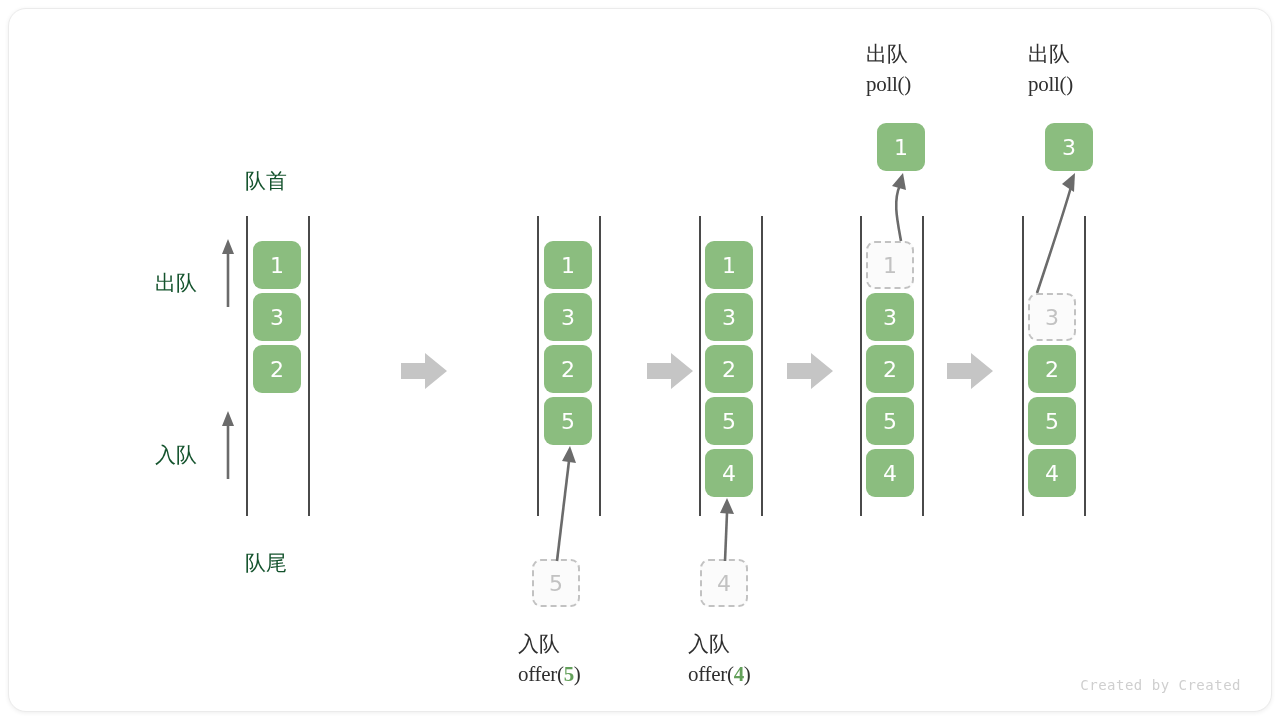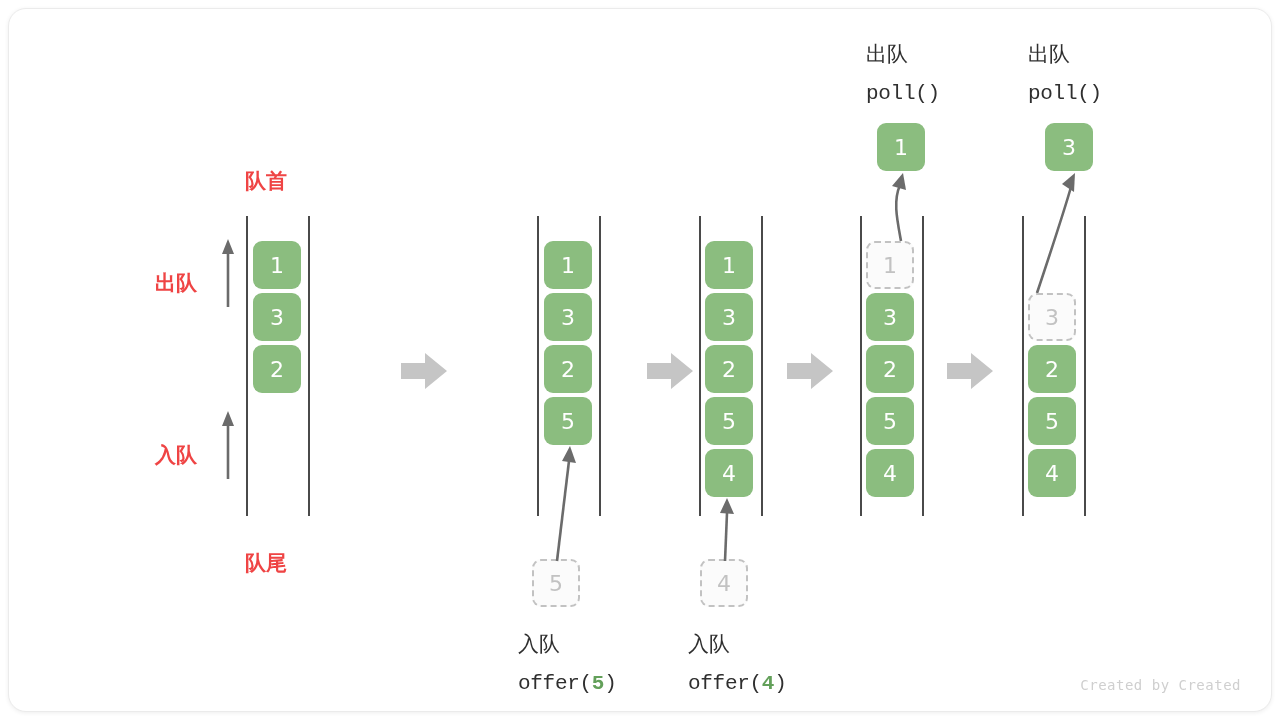--- a/index.html
+++ b/index.html
@@ -51,22 +51,22 @@
     font-size: 23px;
     color: #555555;
     font-family: "DejaVu Sans Mono", "Liberation Mono", monospace;
   }
 
   
   .abs { position: absolute; }
 
   .cn-label {
     font-size: 21px;
-    font-weight: bold;
-    color: #ef4444;
+    font-weight: normal;
+    color: #14532d;
     font-family: "DejaVu Sans", "Liberation Sans", sans-serif;
     white-space: nowrap;
   }
 
   .op-label {
     position: absolute;
     white-space: nowrap;
     text-align: left;
   }
   .op-label .l1 {
@@ -74,24 +74,23 @@
     font-size: 21px;
     font-weight: normal;
     color: #2f2f2f;
     font-family: "DejaVu Sans", "Liberation Sans", sans-serif;
     line-height: 1.45;
   }
   .op-label .l2 {
     display: block;
     font-size: 21px;
     color: #2f2f2f;
-    font-family: Liberation Mono, monospace;
+    font-family: Liberation Serif, serif;
     line-height: 1.45;
     letter-spacing: -0.3px;
-    margin-top: 10px;
   }
   .op-label .arg { color: #63a05a; font-weight: bold; }
 
   
   .rail {
     position: absolute;
     width: 1.5px;
     background: #4a4a4a;
   }
 

